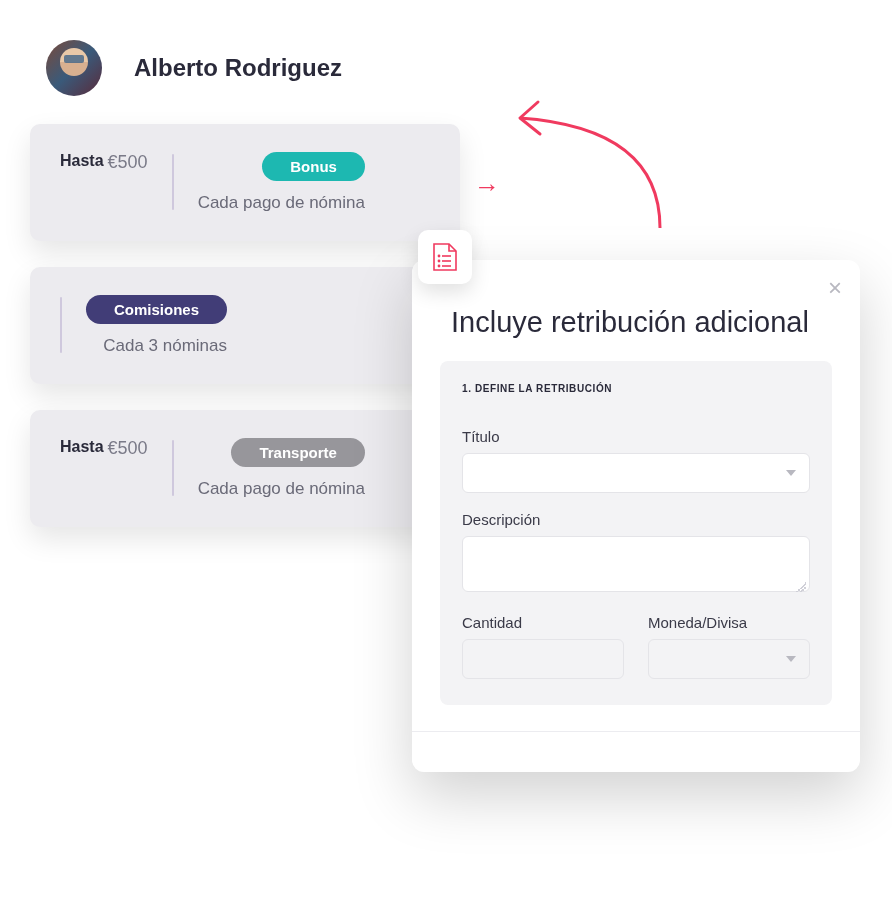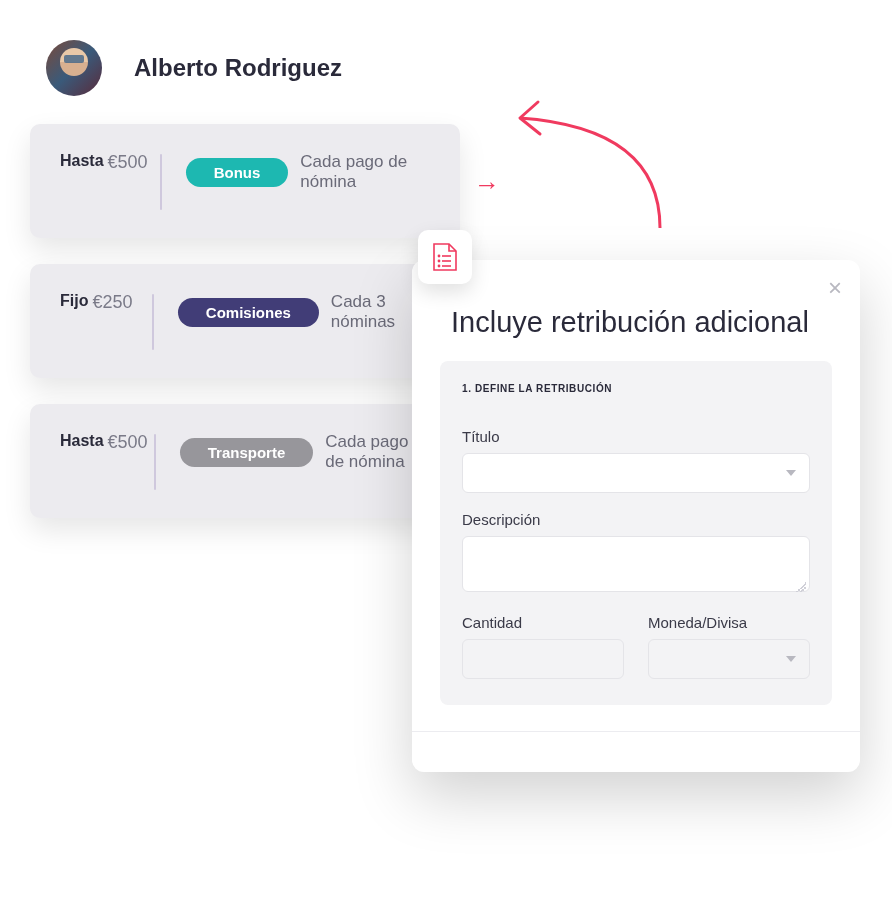--- a/index.html
+++ b/index.html
@@ -10,21 +10,21 @@
     .avatar::before { content: ''; position: absolute; top: 8px; left: 14px; width: 28px; height: 28px; border-radius: 50%; background: linear-gradient(#e8c8a8 50%, #d8b090 50%); }
     .avatar::after { content: ''; position: absolute; top: 15px; left: 18px; width: 20px; height: 8px; background: #4a6a8a; border-radius: 2px; opacity: 0.85; }
     .user-name { font-size: 24px; font-weight: 700; color: #2a2a3a; }
 
     .cards { padding: 28px 0 0 30px; display: flex; flex-direction: column; gap: 26px; width: 460px; }
     .card { background: #ecebef; border-radius: 10px; padding: 28px 30px; display: flex; align-items: flex-start; gap: 24px; box-shadow: 0 12px 28px rgba(0,0,0,0.10); position: relative; }
     .card-left { display: flex; gap: 4px; min-width: 68px; }
     .label-sm { font-size: 16px; font-weight: 600; color: #2a2a3a; }
     .amount { font-size: 18px; color: #7a7a88; }
     .divider { width: 2px; height: 56px; background: #cfc8dd; border-radius: 2px; margin-top: 2px; }
-    .card-right { display: flex; gap: 12px; align-items: center; }
+    .card-right { display: flex; flex-direction: column; gap: 12px; align-items: flex-end; }
     .chip { padding: 6px 28px; border-radius: 999px; font-size: 15px; font-weight: 600; color: #fff; }
     .chip-teal { background: #1db8b1; }
     .chip-indigo { background: #413d77; }
     .chip-gray { background: #97969b; }
     .freq { font-size: 17px; color: #6a6a78; }
 
     .arrow-right { position: absolute; right: -40px; top: 50%; transform: translateY(-50%); color: #f03a5f; font-size: 26px; font-weight: 700; }
 
     .curve-arrow { position: absolute; top: 88px; left: 490px; width: 200px; height: 150px; }
 
@@ -68,24 +68,20 @@
     </div>
     <div class="divider"></div>
     <div class="card-right">
       <span class="chip chip-teal">Bonus</span>
       <span class="freq">Cada pago de nómina</span>
     </div>
     <span class="arrow-right">→</span>
   </div>
 
   <div class="card">
-    <div class="card-left">
-      <span class="label-sm">Fijo</span>
-      <span class="amount">€250</span>
-    </div>
     <div class="divider"></div>
     <div class="card-right">
       <span class="chip chip-indigo">Comisiones</span>
       <span class="freq">Cada 3 nóminas</span>
     </div>
   </div>
 
   <div class="card">
     <div class="card-left">
       <span class="label-sm">Hasta</span>

